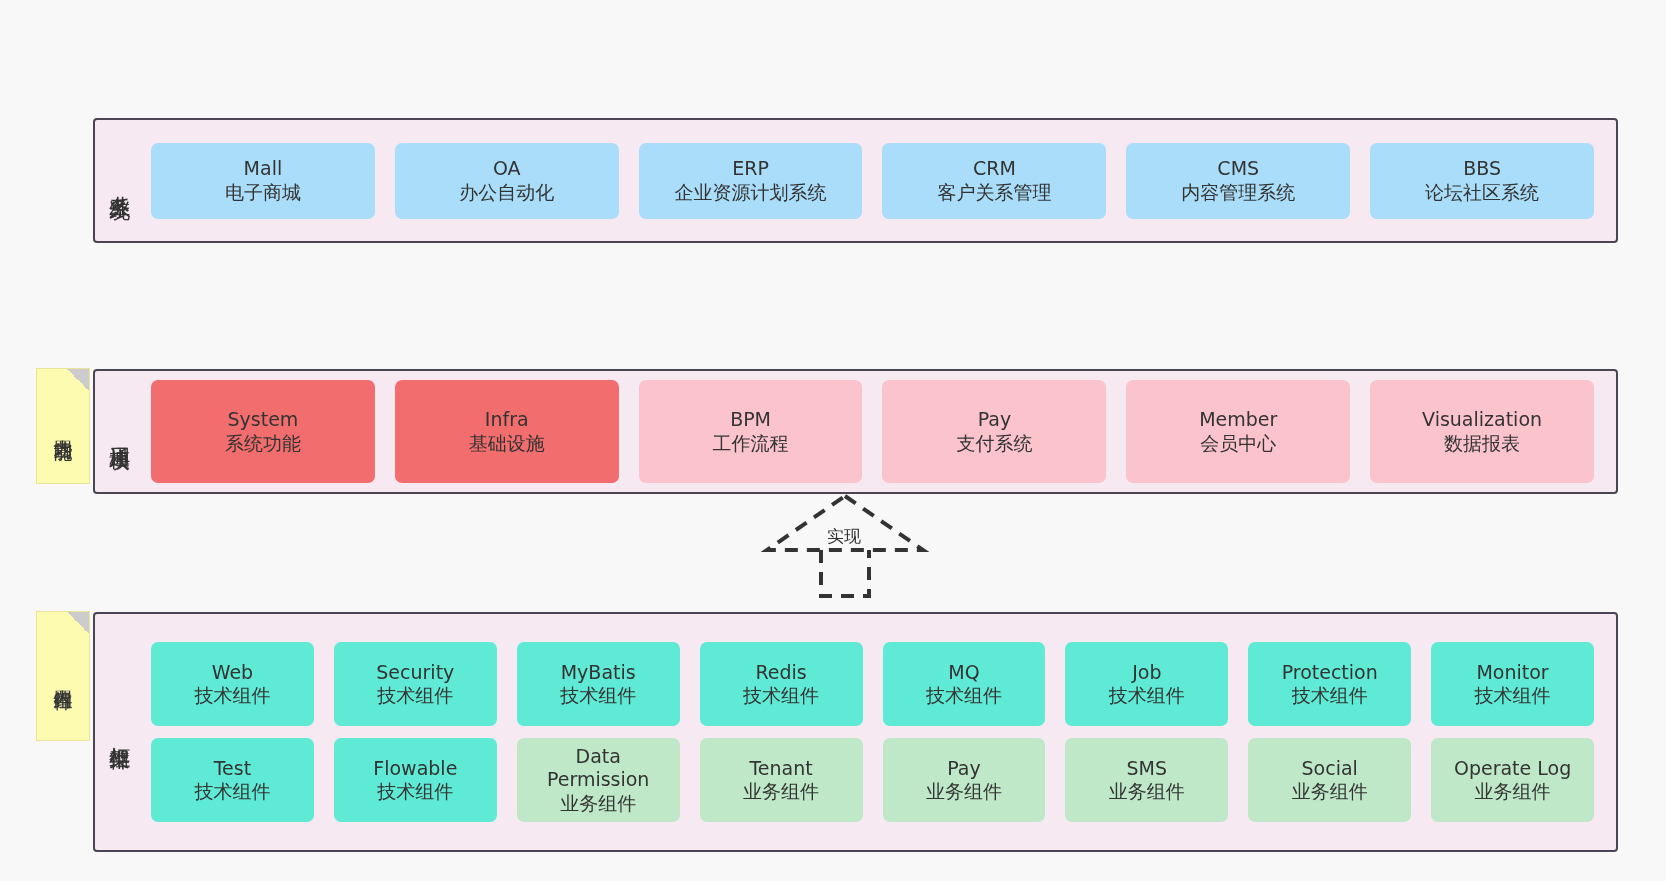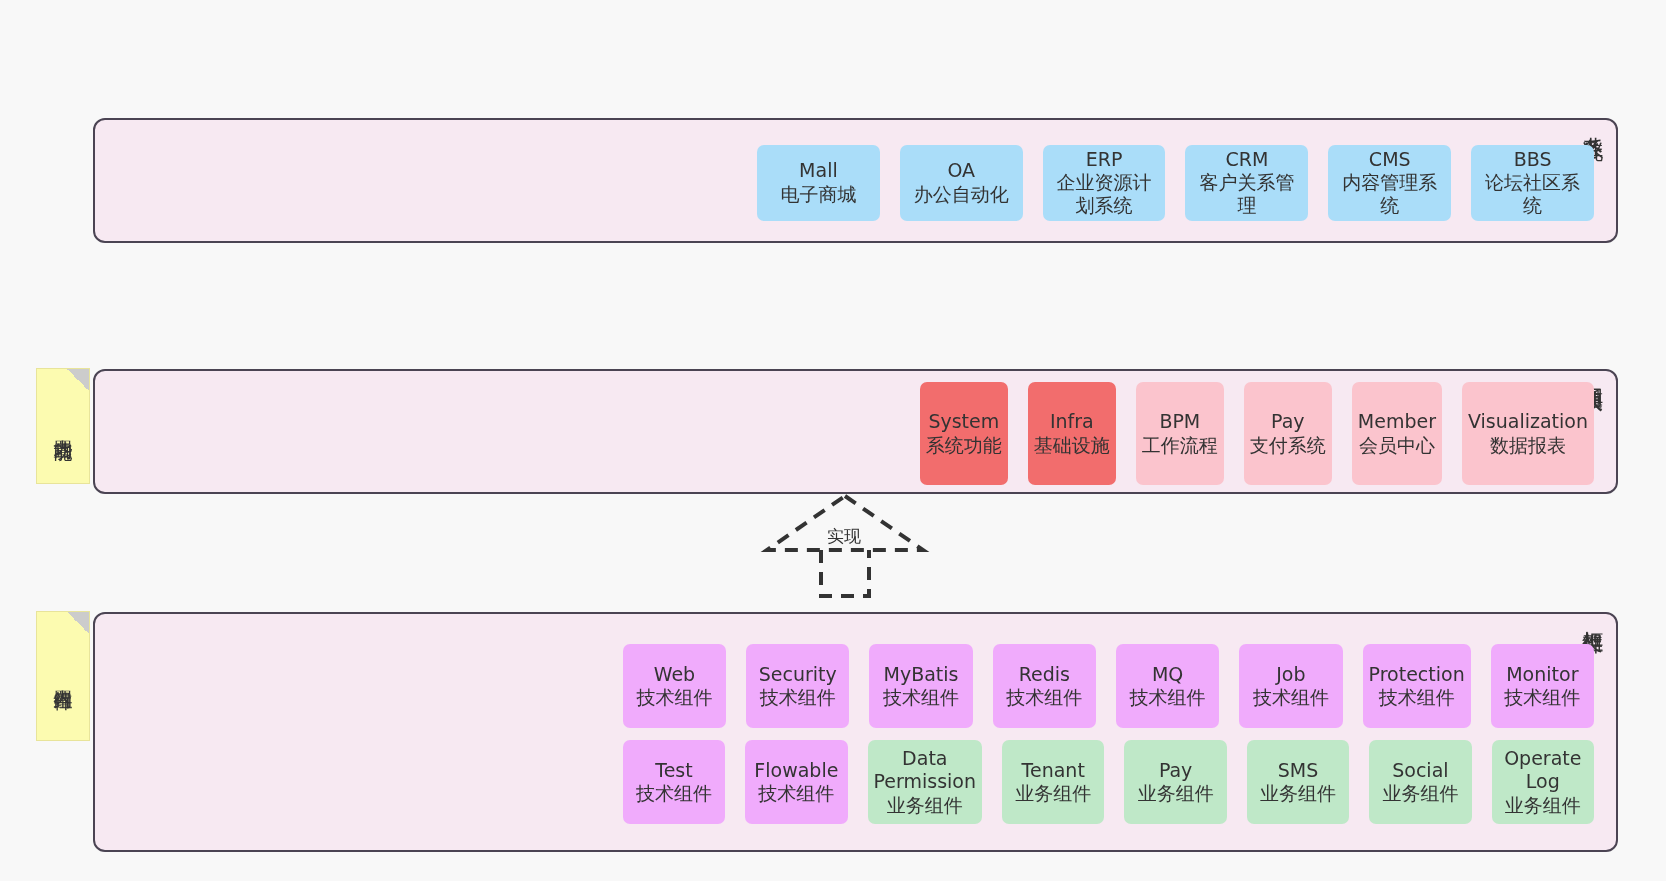--- a/index.html
+++ b/index.html
@@ -20,24 +20,23 @@
     position: absolute;
     inset: 0;
   }
 
   
   .layer {
     position: absolute;
     box-sizing: border-box;
     background: #f7e9f2;
     border: 2px solid #4b4453;
-    border-radius: 12px;
-    display: flex;
-    flex-direction: column;
-    align-items: flex-end;
+    border-radius: 4px;
+    display: flex;
+    align-items: center;
   }
   #layer-business { left: 93px; top: 118px; width: 1525px; height: 125px; }
   #layer-common   { left: 93px; top: 369px; width: 1525px; height: 125px; }
   #layer-framework{ left: 93px; top: 612px; width: 1525px; height: 240px; }
 
   .layer-title {
     flex: 0 0 auto;
     width: 48px;
     display: flex;
     align-items: center;
@@ -83,21 +82,21 @@
   #layer-common   .card { height: 103px; }
   #layer-framework .card { height: 84px; }
 
   .card .name  { display: block; }
   .card .sub   { display: block; }
 
   
   .c-blue        { background: #aaddf9; }
   .c-red         { background: #f26d6d; }
   .c-pink        { background: #fbc4cd; }
-  .c-green-dark  { background: #f0abfc; }
+  .c-green-dark  { background: #5eead4; }
   .c-green-light { background: #bfe8c8; }
 
   
   .sticky {
     position: absolute;
     box-sizing: border-box;
     background: #fcfbb0;
     border: 1px solid #e8e49a;
     display: flex;
     align-items: center;

